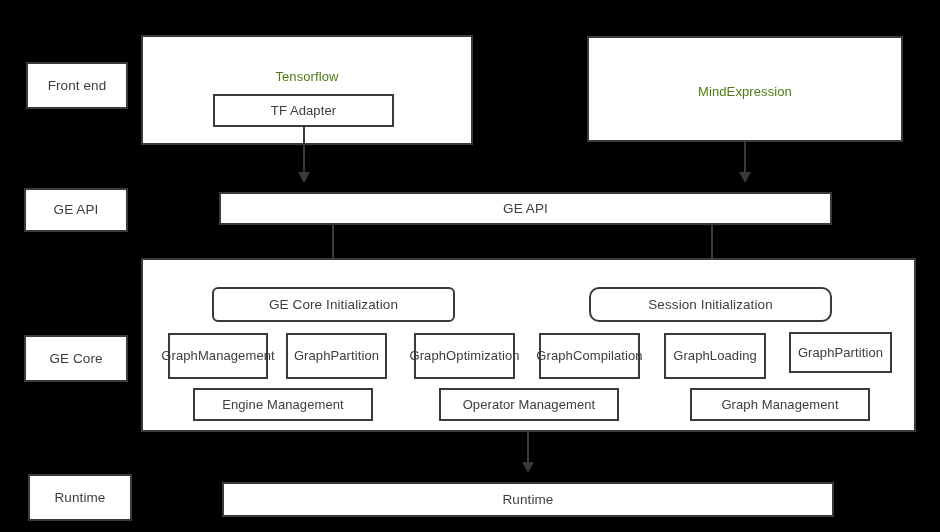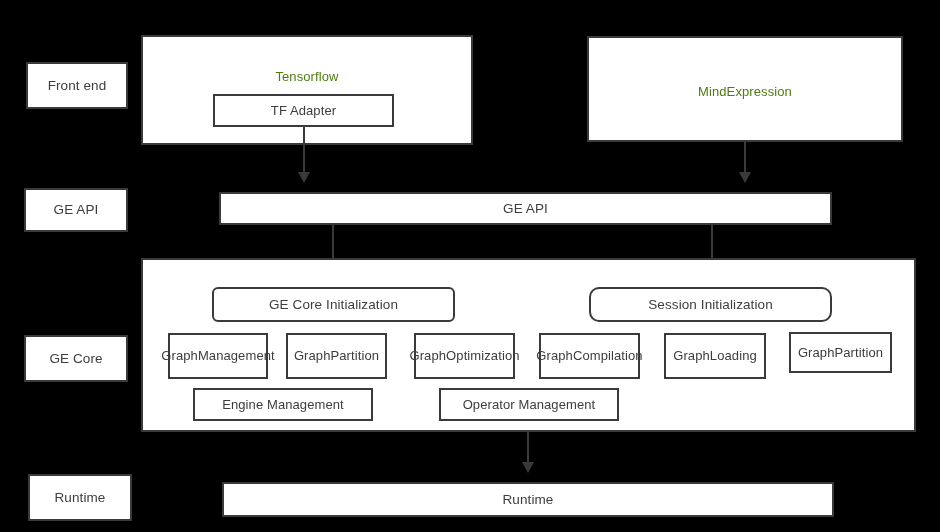--- a/index.html
+++ b/index.html
@@ -158,19 +158,20 @@
   <div class="box small-cell" style="left:789px; top:320px; width:103px; height:41px;">
     <span>Graph</span>
       <br>
     <span>Partition</span>
   </div>
 
   <div class="box mgmt-cell" style="left:439px; top:376px; width:180px; height:33px;">Operator Management</div>
 
   <div class="box mgmt-cell" style="left:193px; top:376px; width:180px; height:33px;">Engine Management</div>
 
+  <div class="box mgmt-cell" style="left:690px; top:376px; width:180px; height:33px;">Graph Management</div>
 
   <div class="conn-line" style="left:527px; top:420px; height:34px;"></div>
   <div class="conn-head" style="left:522px; top:450px;"></div>
 
   <div class="box wide-bar" style="left:222px; top:470px; width:612px; height:35px;">Runtime</div>
 
 </div>
 
 </body></html>

